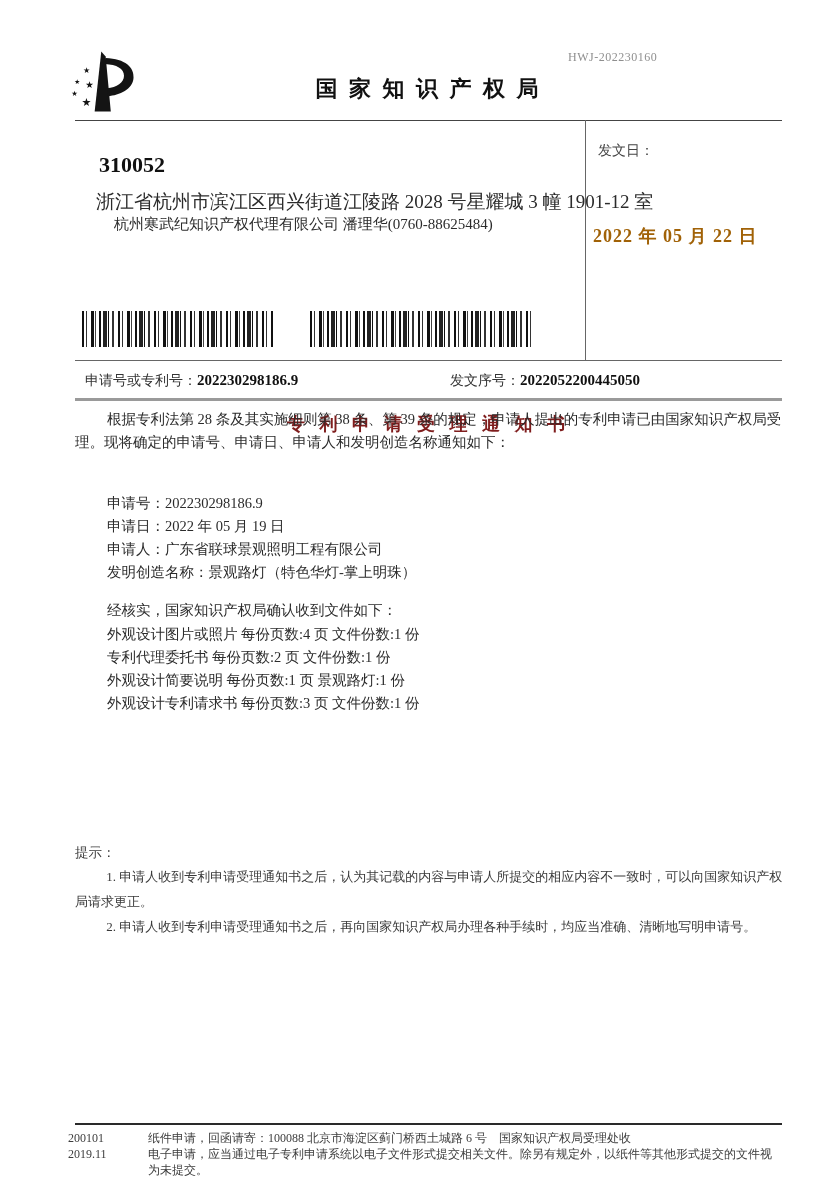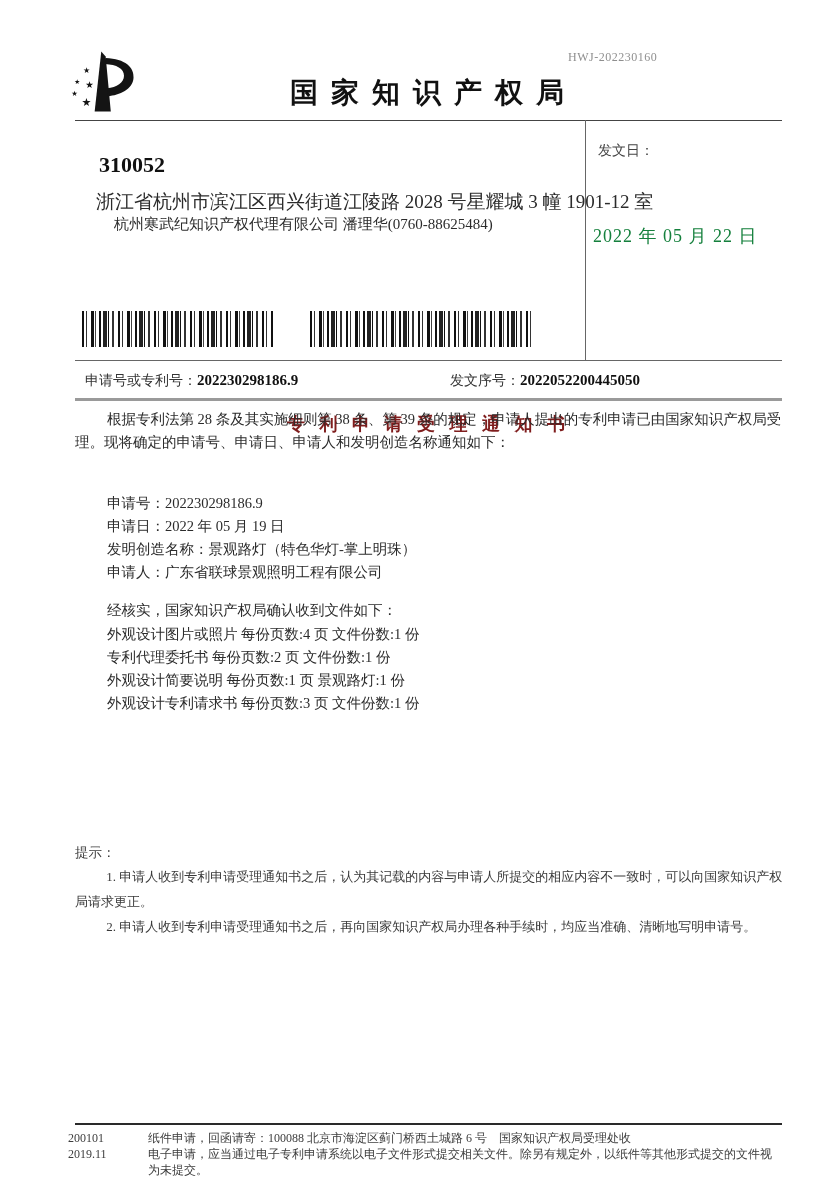--- a/index.html
+++ b/index.html
@@ -10,35 +10,35 @@
     font-family:"Liberation Serif","DejaVu Serif",serif;
     color:#222;
     overflow:hidden;
   }
   .abs{position:absolute;margin-top:38px;}
   
   .ref-number{top:12px;left:568px;font-size:12px;color:#8f8f8f;letter-spacing:0.5px;}
   .logo{top:12px;left:62px;width:80px;height:66px;}
   .header-title{
     top:36px;left:75px;width:707px;text-align:center;
-    font-size:28px;font-weight:700;letter-spacing:3px;color:#111;
+    font-size:22px;font-weight:700;letter-spacing:3px;color:#111;
   }
   .hr{background:#555;height:1px;left:75px;width:707px;}
   .hr-header{top:82px;background:#444;}
   .hr-mid{top:322px;background:#666;}
   .hr-thick{top:360px;height:3px;background:#9a9a9a;}
   .hr-footer{top:1085px;height:2px;background:#2a2a2a;}
   .vline{top:82px;left:585px;width:1px;height:240px;background:#666;}
   
   .postal{top:114px;left:99px;font-size:22px;font-weight:700;color:#111;}
   .addr1{top:151px;left:96px;font-size:19px;color:#2b2b2b;}
   .addr2{top:177px;left:114px;font-size:15px;color:#2b2b2b;}
   
   .issue-label{top:104px;left:598px;font-size:14px;color:#444;}
-  .issue-date{top:186px;left:593px;font-size:18px;font-weight:400;color:#15803d;letter-spacing:1px;text-align:right;}
+  .issue-date{top:186px;left:593px;font-size:18px;font-weight:700;color:#a16207;letter-spacing:1px;text-align:right;}
   
   .barcode{
     top:273px;height:36px;
     background-image:repeating-linear-gradient(90deg,
       #111 0px,#111 2px,#fff 2px,#fff 4px,
       #333 4px,#333 5px,#fff 5px,#fff 9px,
       #111 9px,#111 12px,#fff 12px,#fff 13px,
       #444 13px,#444 14px,#fff 14px,#fff 17px,
       #111 17px,#111 19px,#fff 19px,#fff 21px,
       #222 21px,#222 25px,#fff 25px,#fff 26px,
@@ -121,22 +121,22 @@
 
   <div class="abs hr hr-thick"></div>
 
   <div class="abs notice-title">专 利 申 请 受 理 通 知 书</div>
 
   <p class="abs body-text intro">根据专利法第 28 条及其实施细则第 38 条、第 39 条的规定，申请人提出的专利申请已由国家知识产权局受理。现将确定的申请号、申请日、申请人和发明创造名称通知如下：</p>
 
   <div class="abs body-text details">
     <div class="detail-line"><span>申请号：</span><span>202230298186.9</span></div>
     <div class="detail-line"><span>申请日：</span><span>2022 年 05 月 19 日</span></div>
+    <div class="detail-line"><span>申请人：</span><span>广东省联球景观照明工程有限公司</span></div>
     <div class="detail-line"><span>发明创造名称：</span><span>景观路灯（特色华灯-掌上明珠）</span></div>
-    <div class="detail-line"><span>申请人：</span><span>广东省联球景观照明工程有限公司</span></div>
   </div>
 
   <div class="abs body-text received-intro">经核实，国家知识产权局确认收到文件如下：</div>
   <div class="abs body-text files">
     <div class="file-line">外观设计图片或照片  每份页数:4 页  文件份数:1 份</div>
     <div class="file-line">专利代理委托书  每份页数:2 页  文件份数:1 份</div>
     <div class="file-line">外观设计简要说明  每份页数:1 页  景观路灯:1 份</div>
     <div class="file-line">外观设计专利请求书  每份页数:3 页  文件份数:1 份</div>
   </div>
 

